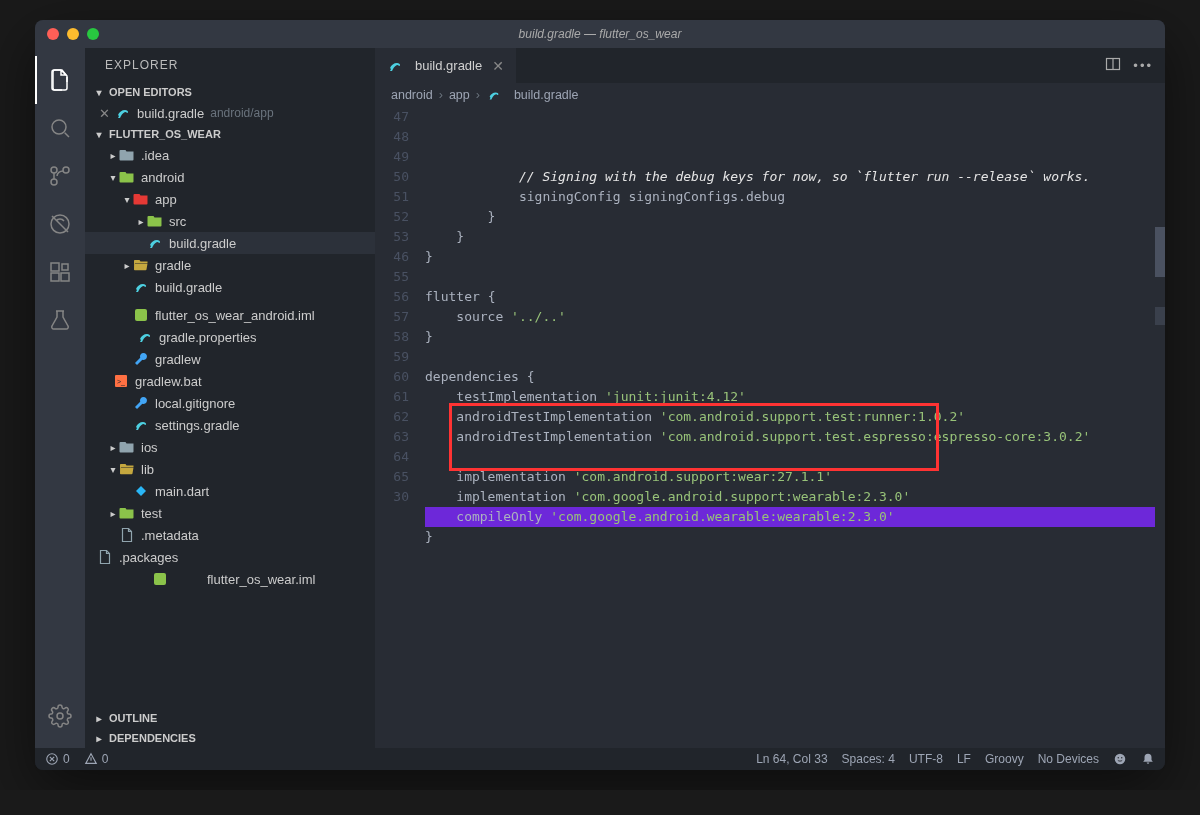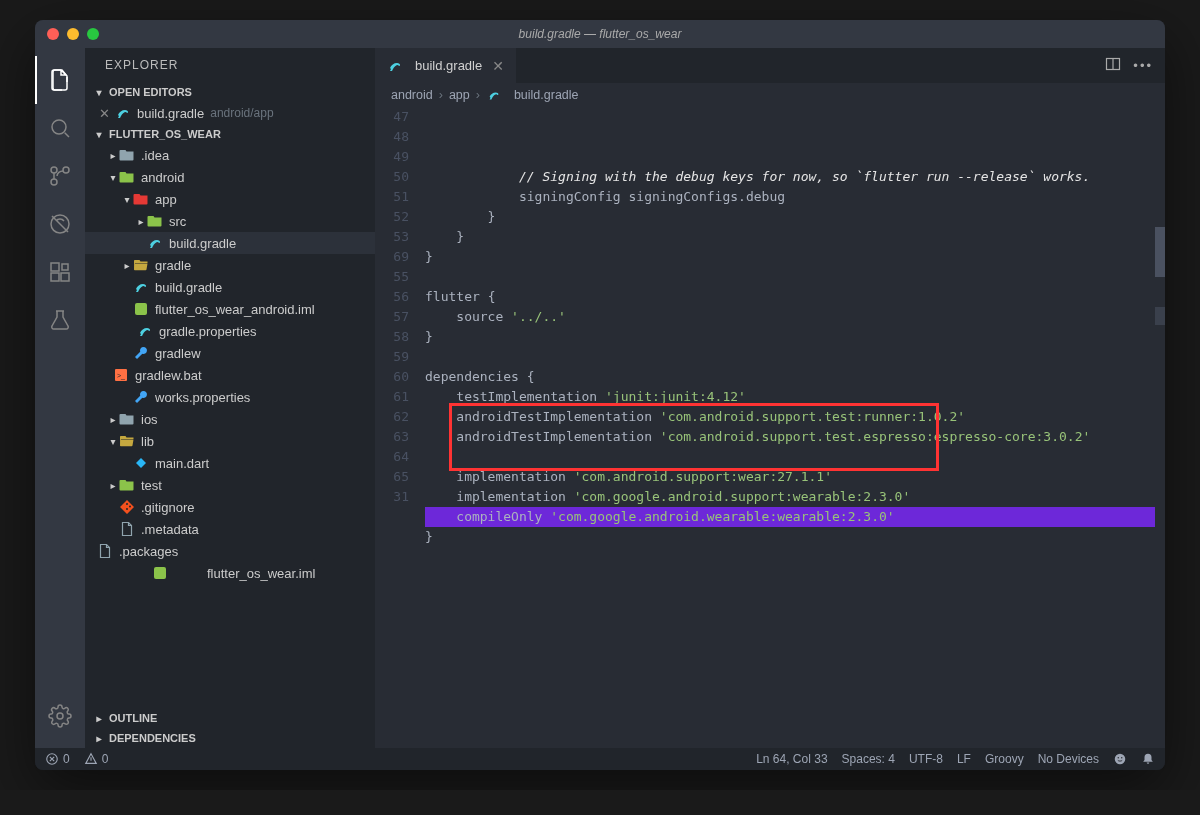--- a/index.html
+++ b/index.html
@@ -368,21 +368,21 @@
           </div>
           <div class="tree-item" style="padding-left: 36px;">
             <span class="chevron"></span>
             <span class="tree-icon icon-gradle">
               <svg width="16" height="16" viewBox="0 0 16 16">
                 <path fill="currentColor" d="M3 10c1-3 4-5 7-5 2 0 3 1 3 2s-1 1-1 1l-1-1c-2 0-4 2-5 4l-1 2H3l1-2-1-1z"></path>
               </svg>
             </span>
             <span>build.gradle</span>
           </div>
-          <div class="tree-item" style="padding-left: 36px;">
+          <div class="tree-item" style="padding-left: 36px; margin-top: 6px;">
             <span class="chevron"></span>
             <span class="tree-icon icon-green">
               <svg width="16" height="16" viewBox="0 0 16 16" fill="currentColor">
                 <rect x="2" y="2" width="12" height="12" rx="2"></rect>
               </svg>
             </span>
             <span>flutter_os_wear_android.iml</span>
           </div>
           <div class="tree-item" style="padding-left: 40px;">
             <span class="chevron"></span>
@@ -412,21 +412,30 @@
             </span>
             <span>gradlew.bat</span>
           </div>
           <div class="tree-item" style="padding-left: 36px;">
             <span class="chevron"></span>
             <span class="tree-icon icon-wrench">
               <svg width="16" height="16" viewBox="0 0 16 16" fill="currentColor">
                 <path d="M10.5 2a3.5 3.5 0 0 0-3.3 4.7L2 12l2 2 5.3-5.2A3.5 3.5 0 1 0 10.5 2z"></path>
               </svg>
             </span>
-            <span>works.properties</span>
+            <span>local.gitignore</span>
+          </div>
+          <div class="tree-item" style="padding-left: 36px;">
+            <span class="chevron"></span>
+            <span class="tree-icon icon-gradle">
+              <svg width="16" height="16" viewBox="0 0 16 16">
+                <path fill="currentColor" d="M3 10c1-3 4-5 7-5 2 0 3 1 3 2s-1 1-1 1l-1-1c-2 0-4 2-5 4l-1 2H3l1-2-1-1z"></path>
+              </svg>
+            </span>
+            <span>settings.gradle</span>
           </div>
           <div class="tree-item" style="padding-left: 22px;">
             <span class="chevron">▸</span>
             <span class="tree-icon icon-folder">
               <svg width="16" height="16" viewBox="0 0 16 16" fill="currentColor">
                 <path d="M1.5 3h5l1 1.5h7v8a1 1 0 0 1-1 1h-12a1 1 0 0 1-1-1V4a1 1 0 0 1 1-1z"></path>
               </svg>
             </span>
             <span>ios</span>
           </div>
@@ -449,29 +458,20 @@
             <span>main.dart</span>
           </div>
           <div class="tree-item" style="padding-left: 22px;">
             <span class="chevron">▸</span>
             <span class="tree-icon icon-folder-android">
               <svg width="16" height="16" viewBox="0 0 16 16" fill="currentColor">
                 <path d="M1.5 3h5l1 1.5h7v8a1 1 0 0 1-1 1h-12a1 1 0 0 1-1-1V4a1 1 0 0 1 1-1z"></path>
               </svg>
             </span>
             <span>test</span>
-          </div>
-          <div class="tree-item" style="padding-left: 22px;">
-            <span class="chevron"></span>
-            <span class="tree-icon icon-git">
-              <svg width="16" height="16" viewBox="0 0 16 16" fill="currentColor">
-                <path d="M8 1l7 7-7 7-7-7zm0 3a1 1 0 1 0 0 2 1 1 0 0 0 0-2zm0 5a1 1 0 1 0 0 2 1 1 0 0 0 0-2zm3-2.5a1 1 0 1 0 0 2 1 1 0 0 0 0-2z"></path>
-              </svg>
-            </span>
-            <span>.gitignore</span>
           </div>
           <div class="tree-item" style="padding-left: 22px;">
             <span class="chevron"></span>
             <span class="tree-icon icon-file">
               <svg width="16" height="16" viewBox="0 0 16 16" fill="none" stroke="currentColor" stroke-width="1.2">
                 <path d="M3.5 1.5h6l3 3v10h-9z"></path>
                 <path d="M9.5 1.5v3h3"></path>
               </svg>
             </span>
             <span>.metadata</span>
@@ -541,33 +541,33 @@
       </div>
       <div class="code-area">
         <div class="gutter" id="gutter">
             <div class="line">47</div>
             <div class="line">48</div>
             <div class="line">49</div>
             <div class="line">50</div>
             <div class="line">51</div>
             <div class="line">52</div>
             <div class="line">53</div>
-            <div class="line">69</div>
+            <div class="line">46</div>
             <div class="line">55</div>
             <div class="line">56</div>
             <div class="line">57</div>
             <div class="line">58</div>
             <div class="line">59</div>
             <div class="line">60</div>
             <div class="line">61</div>
             <div class="line">62</div>
             <div class="line">63</div>
             <div class="line">64</div>
             <div class="line">65</div>
-            <div class="line">31</div>
+            <div class="line">30</div>
           </div>
         <div class="code-lines" id="code-lines">
           <div class="hl-box" id="hl-box" style="top: 296px; height: 68px; left: 24px; width: 490px;"></div>
         <div class="line"><span class="tok-punct">            </span><span class="tok-comment">// Signing with the debug keys for now, so `flutter run --release` works.</span></div><div class="line"><span class="tok-ident">            signingConfig signingConfigs</span><span class="tok-punct">.</span><span class="tok-ident">debug</span></div><div class="line"><span class="tok-punct">        }</span></div><div class="line"><span class="tok-punct">    }</span></div><div class="line"><span class="tok-punct">}</span></div><div class="line"><span class=""></span></div><div class="line"><span class="tok-ident">flutter </span><span class="tok-punct">{</span></div><div class="line"><span class="tok-ident">    source </span><span class="tok-string">'../..'</span></div><div class="line"><span class="tok-punct">}</span></div><div class="line"><span class=""></span></div><div class="line"><span class="tok-ident">dependencies </span><span class="tok-punct">{</span></div><div class="line"><span class="tok-ident">    testImplementation </span><span class="tok-string">'junit:junit:4.12'</span></div><div class="line"><span class="tok-ident">    androidTestImplementation </span><span class="tok-string">'com.android.support.test:runner:1.0.2'</span></div><div class="line"><span class="tok-ident">    androidTestImplementation </span><span class="tok-string">'com.android.support.test.espresso:espresso-core:3.0.2'</span></div><div class="line"><span class=""></span></div><div class="line"><span class="tok-ident">    implementation </span><span class="tok-string">'com.android.support:wear:27.1.1'</span></div><div class="line"><span class="tok-ident">    implementation </span><span class="tok-string">'com.google.android.support:wearable:2.3.0'</span></div><div class="line line-hl"><span class="tok-ident">    compileOnly </span><span class="tok-string">'com.google.android.wearable:wearable:2.3.0'</span></div><div class="line"><span class="tok-punct">}</span></div><div class="line"><span class=""></span></div></div>
         <div class="minimap">
           <div class="minimap-thumb" style="top:120px;height:50px"></div>
           <div class="minimap-thumb" style="top:200px;height:18px;background:#3a404c"></div>
         </div>
       </div>
     </div>

